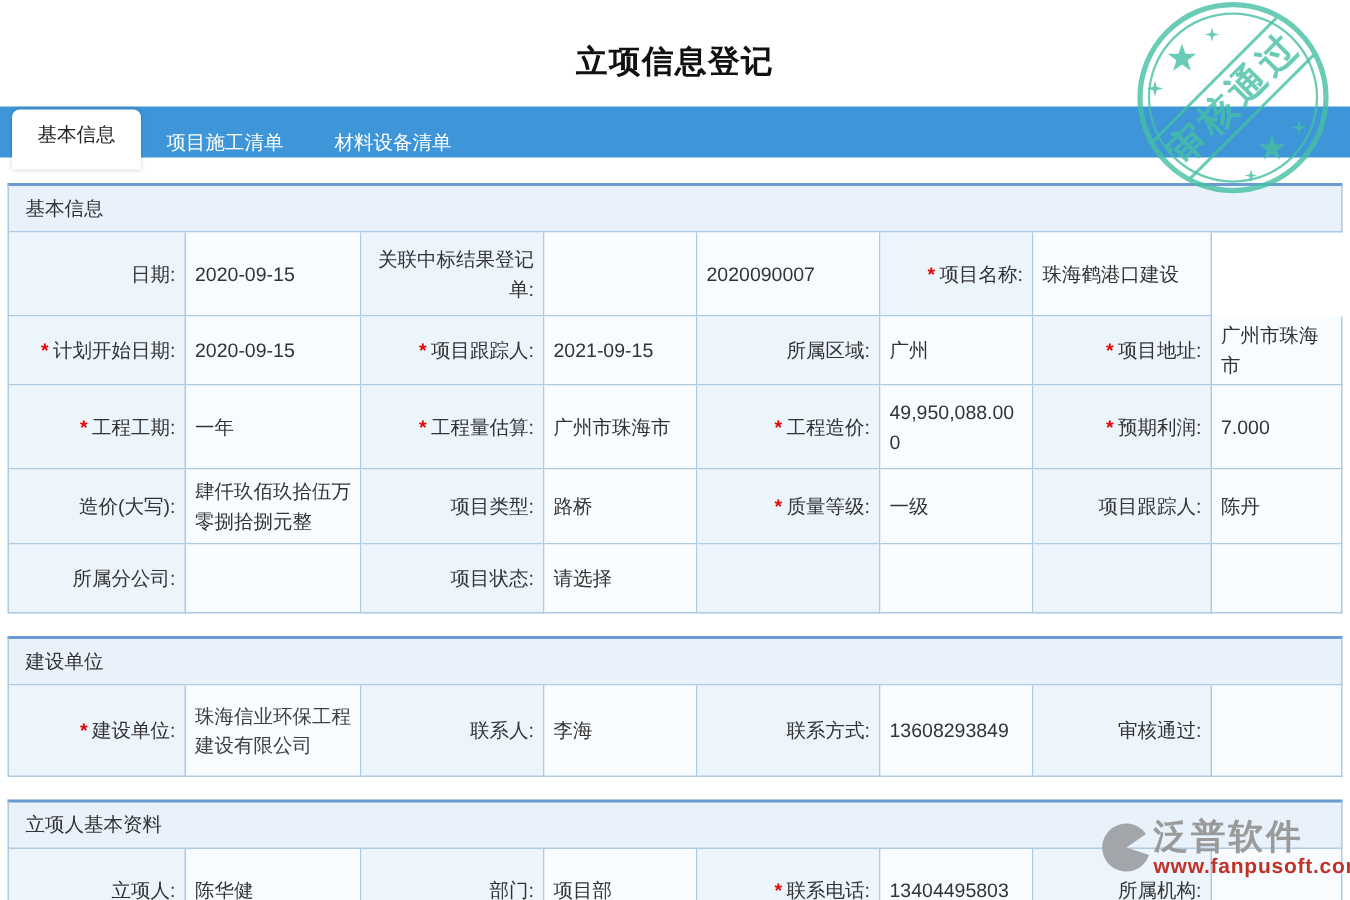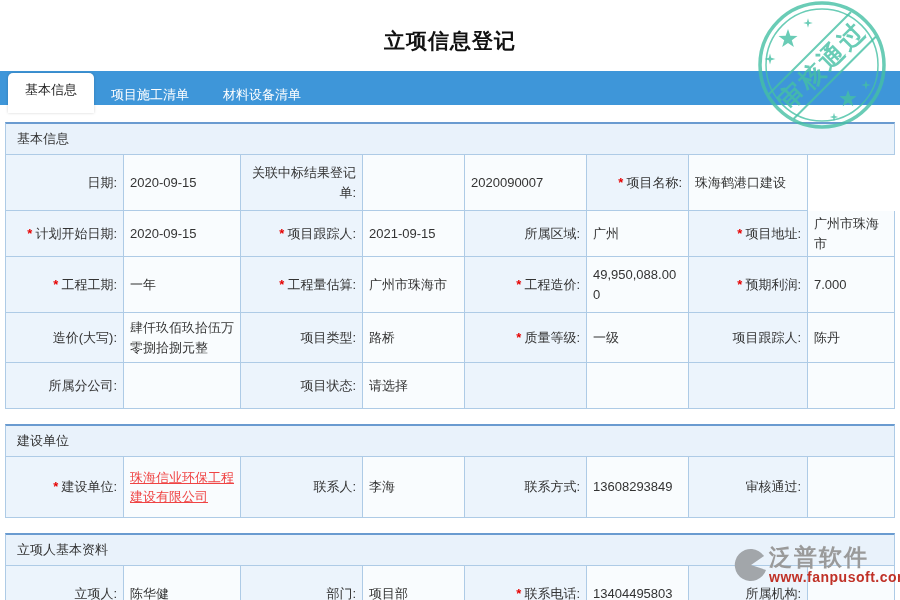--- a/index.html
+++ b/index.html
@@ -86,21 +86,21 @@
     color: #333;
   }
   .val {
     padding: 3px 6px;
     background: #f9fcfe;
     word-break: break-all;
     color: #333;
   }
   .star { color: #e60000; font-weight: bold; margin-right: 3px; }
   .star:empty { margin-right: 0; }
-  a.link { color: #ef4444; text-decoration: underline; cursor: pointer; word-break: break-all; }
+  a.link { color: #404040; cursor: pointer; word-break: break-all; }
   .stamp {
     position: absolute;
     left: 742px;
     top: -3px;
     z-index: 10;
     pointer-events: none;
   }
   .fanpu {
     position: absolute;
     left: 733px;

